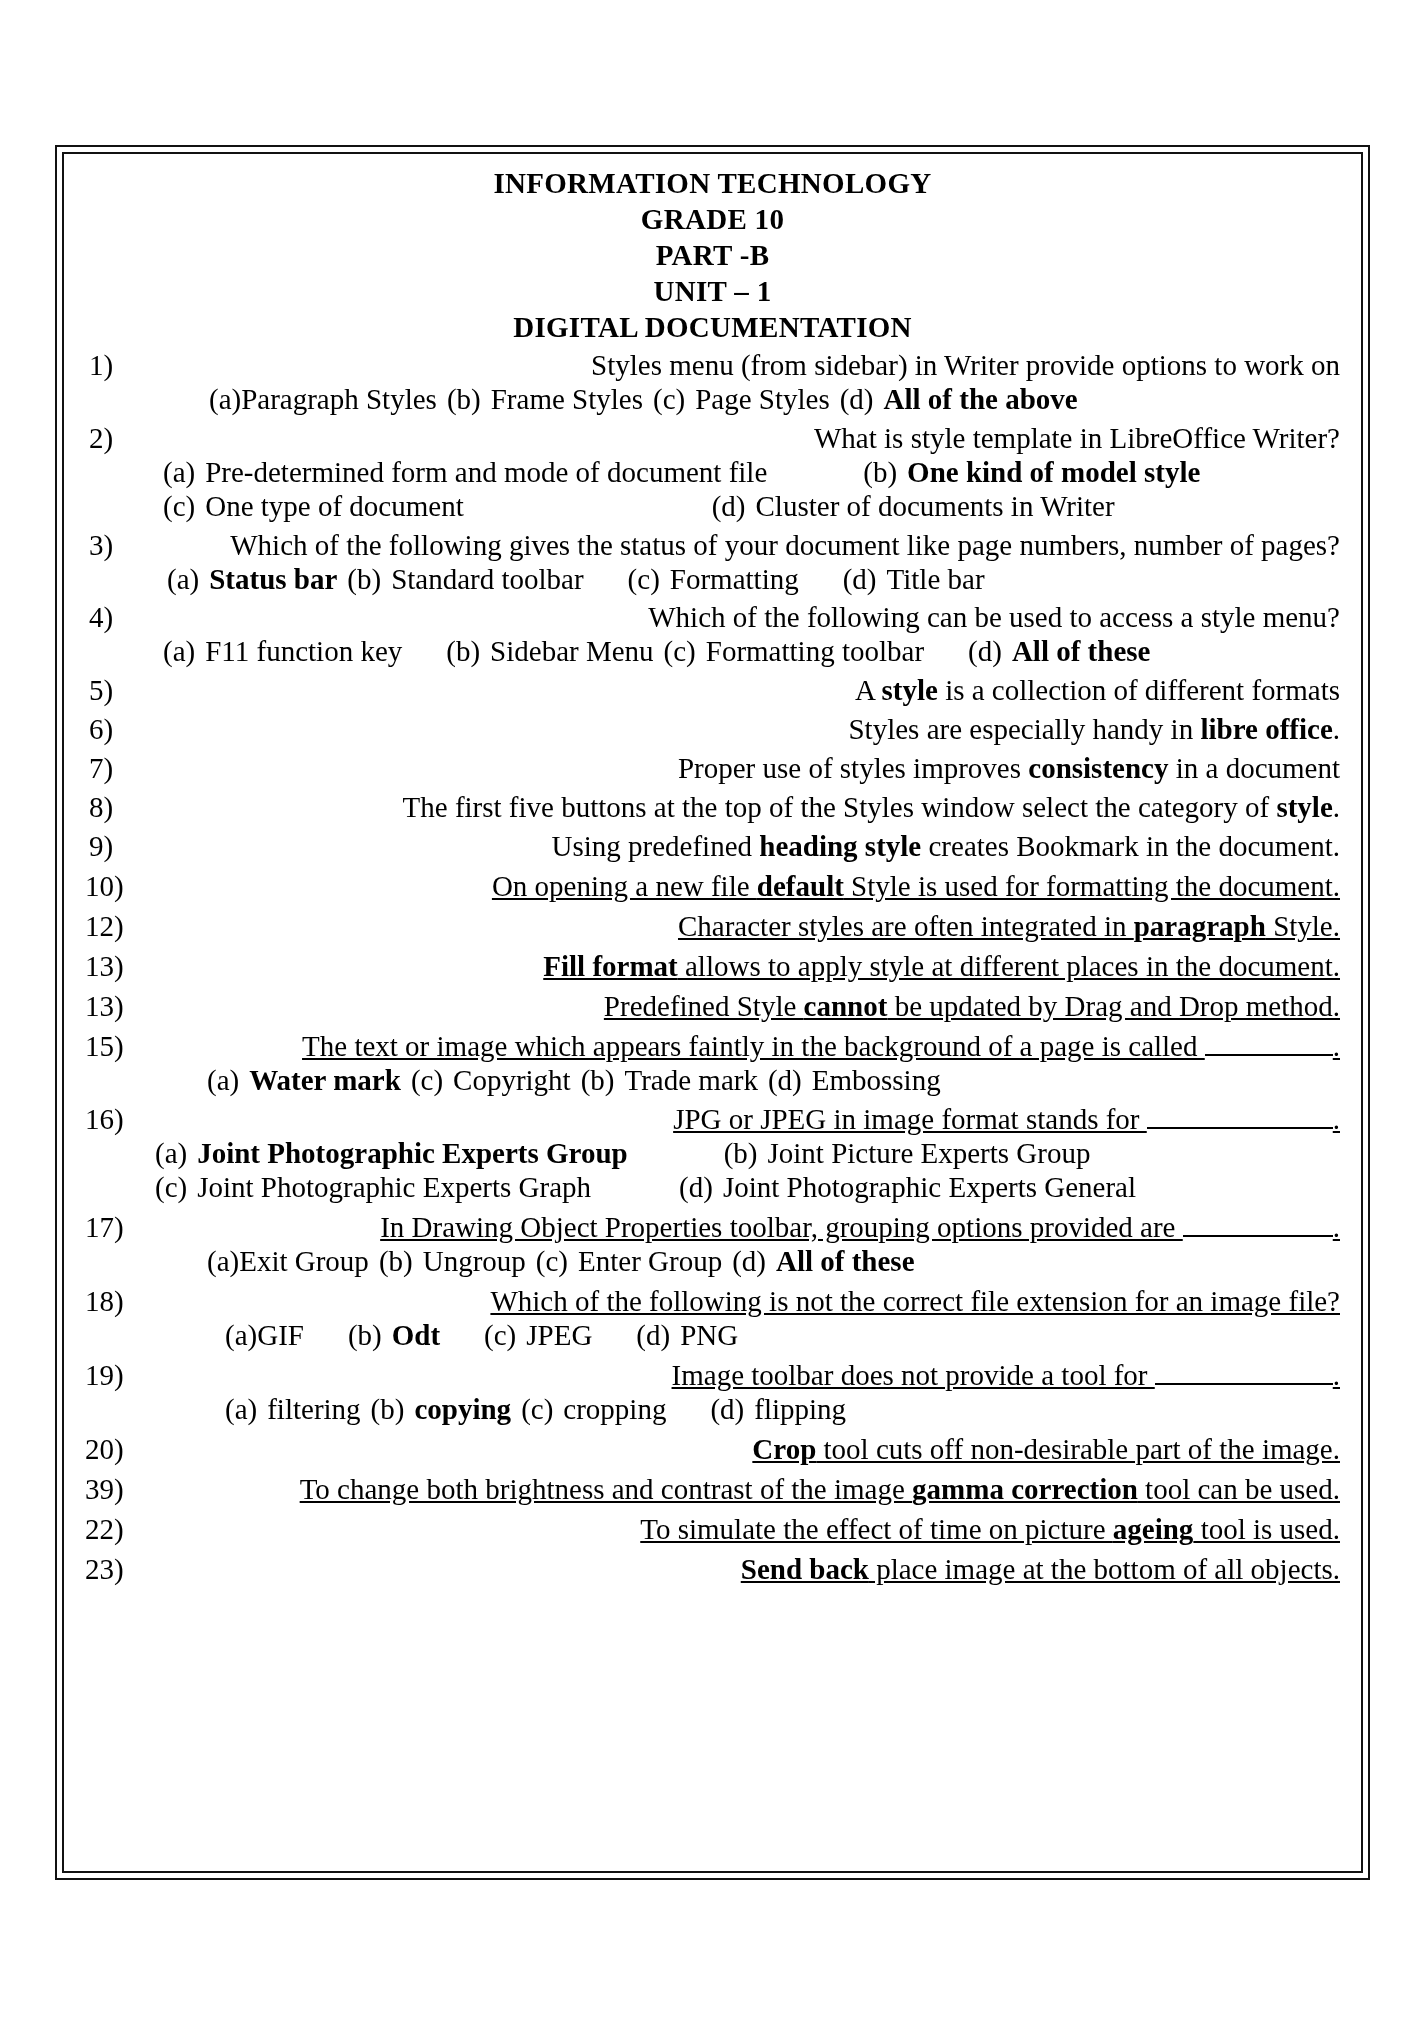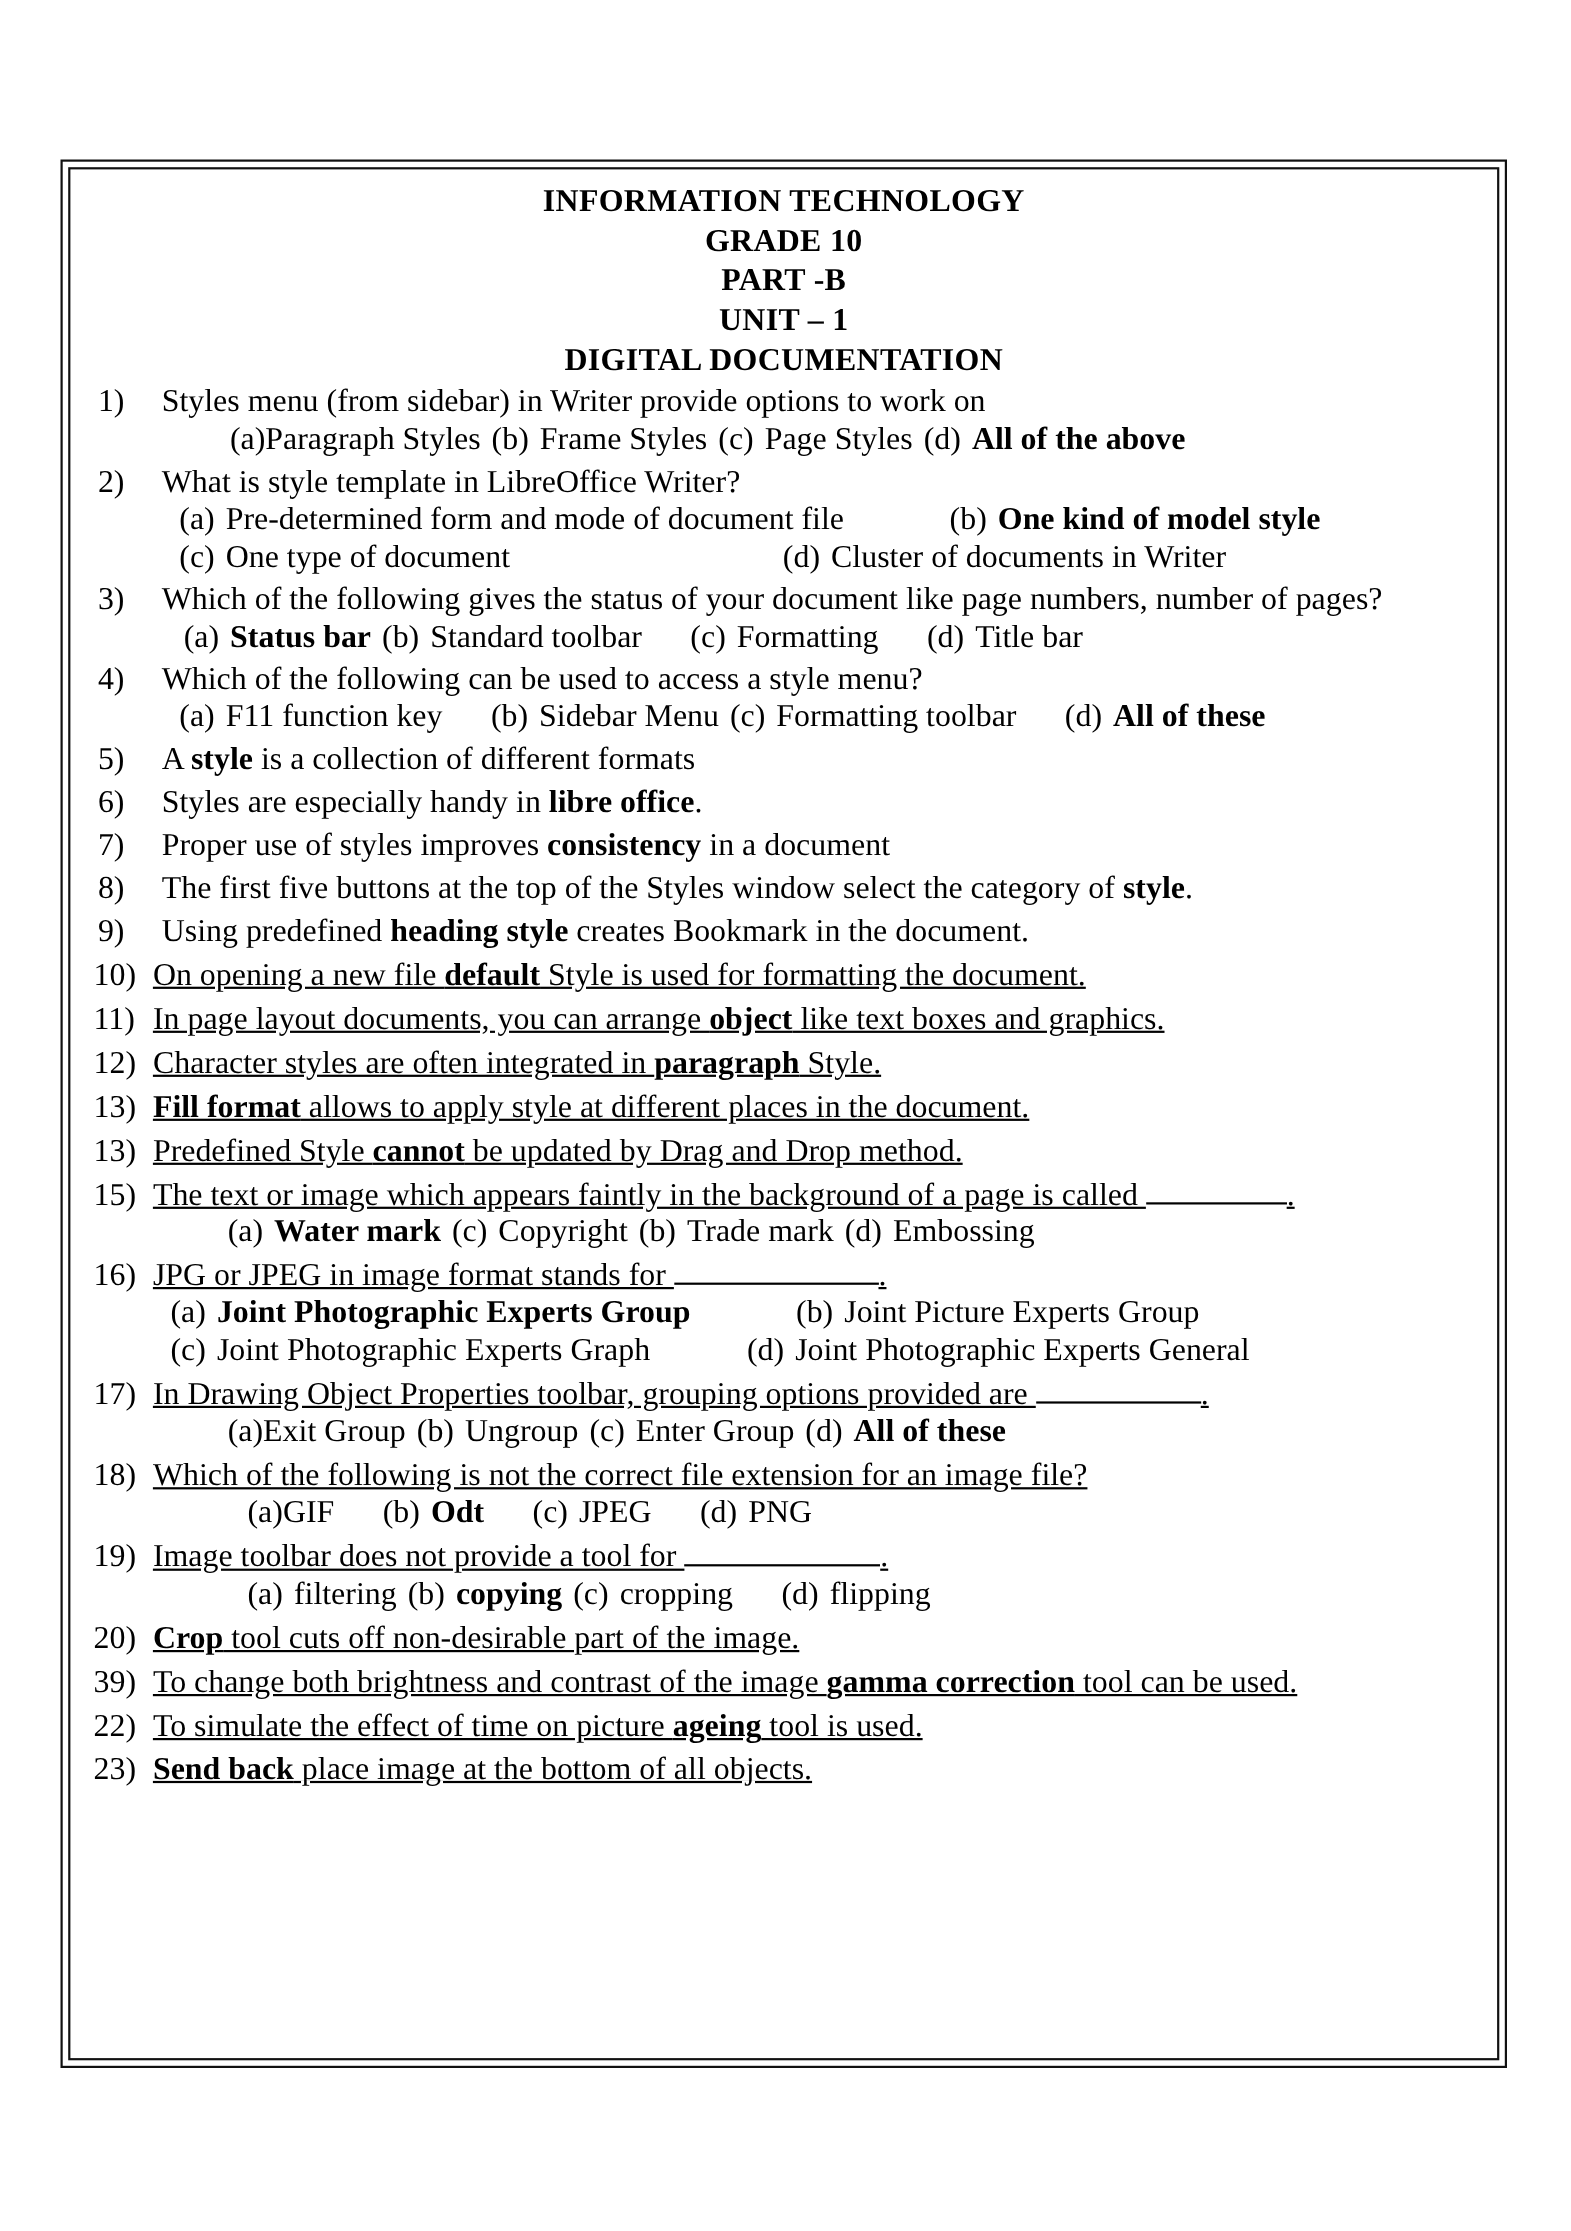--- a/index.html
+++ b/index.html
@@ -89,20 +89,21 @@
     width: 52px;
     text-align: left;
     white-space: nowrap;
   }
   .qitem.tight .qnum {
     left: 0;
     width: 52px;
   }
   .qtext {
     display: block;
+    text-align: right;
   }
   
   .opts {
     display: block;
     white-space: nowrap;
   }
   .opts.indent-a { padding-left: 62px; }
   .opts.indent-b { padding-left: 16px; }
   .opts.indent-c { padding-left: 68px; }
   .opts.indent-d { padding-left: 20px; }
@@ -202,24 +203,20 @@
         <li class="qitem">
           <span class="qnum">9)</span>
           <span class="qtext"><span>Using predefined </span><b>heading style</b><span> creates Bookmark in the document.</span></span>
         </li>
 
         <li class="qitem tight">
           <span class="qnum">10)</span>
           <span class="qtext"><span>On opening a new file </span><b>default</b><span> Style is used for formatting the document.</span></span>
         </li>
 
-        <li class="qitem tight">
-          <span class="qnum">11)</span>
-          <span class="qtext"><span>In page layout documents, you can arrange </span><b>object</b><span> like text boxes and graphics.</span></span>
-        </li>
 
         <li class="qitem tight">
           <span class="qnum">12)</span>
           <span class="qtext"><span>Character styles are often integrated in </span><b>paragraph</b><span> Style.</span></span>
         </li>
 
         <li class="qitem tight">
           <span class="qnum">13)</span>
           <span class="qtext"><span></span><b>Fill format</b><span> allows to apply style at different places in the document.</span></span>
         </li>

